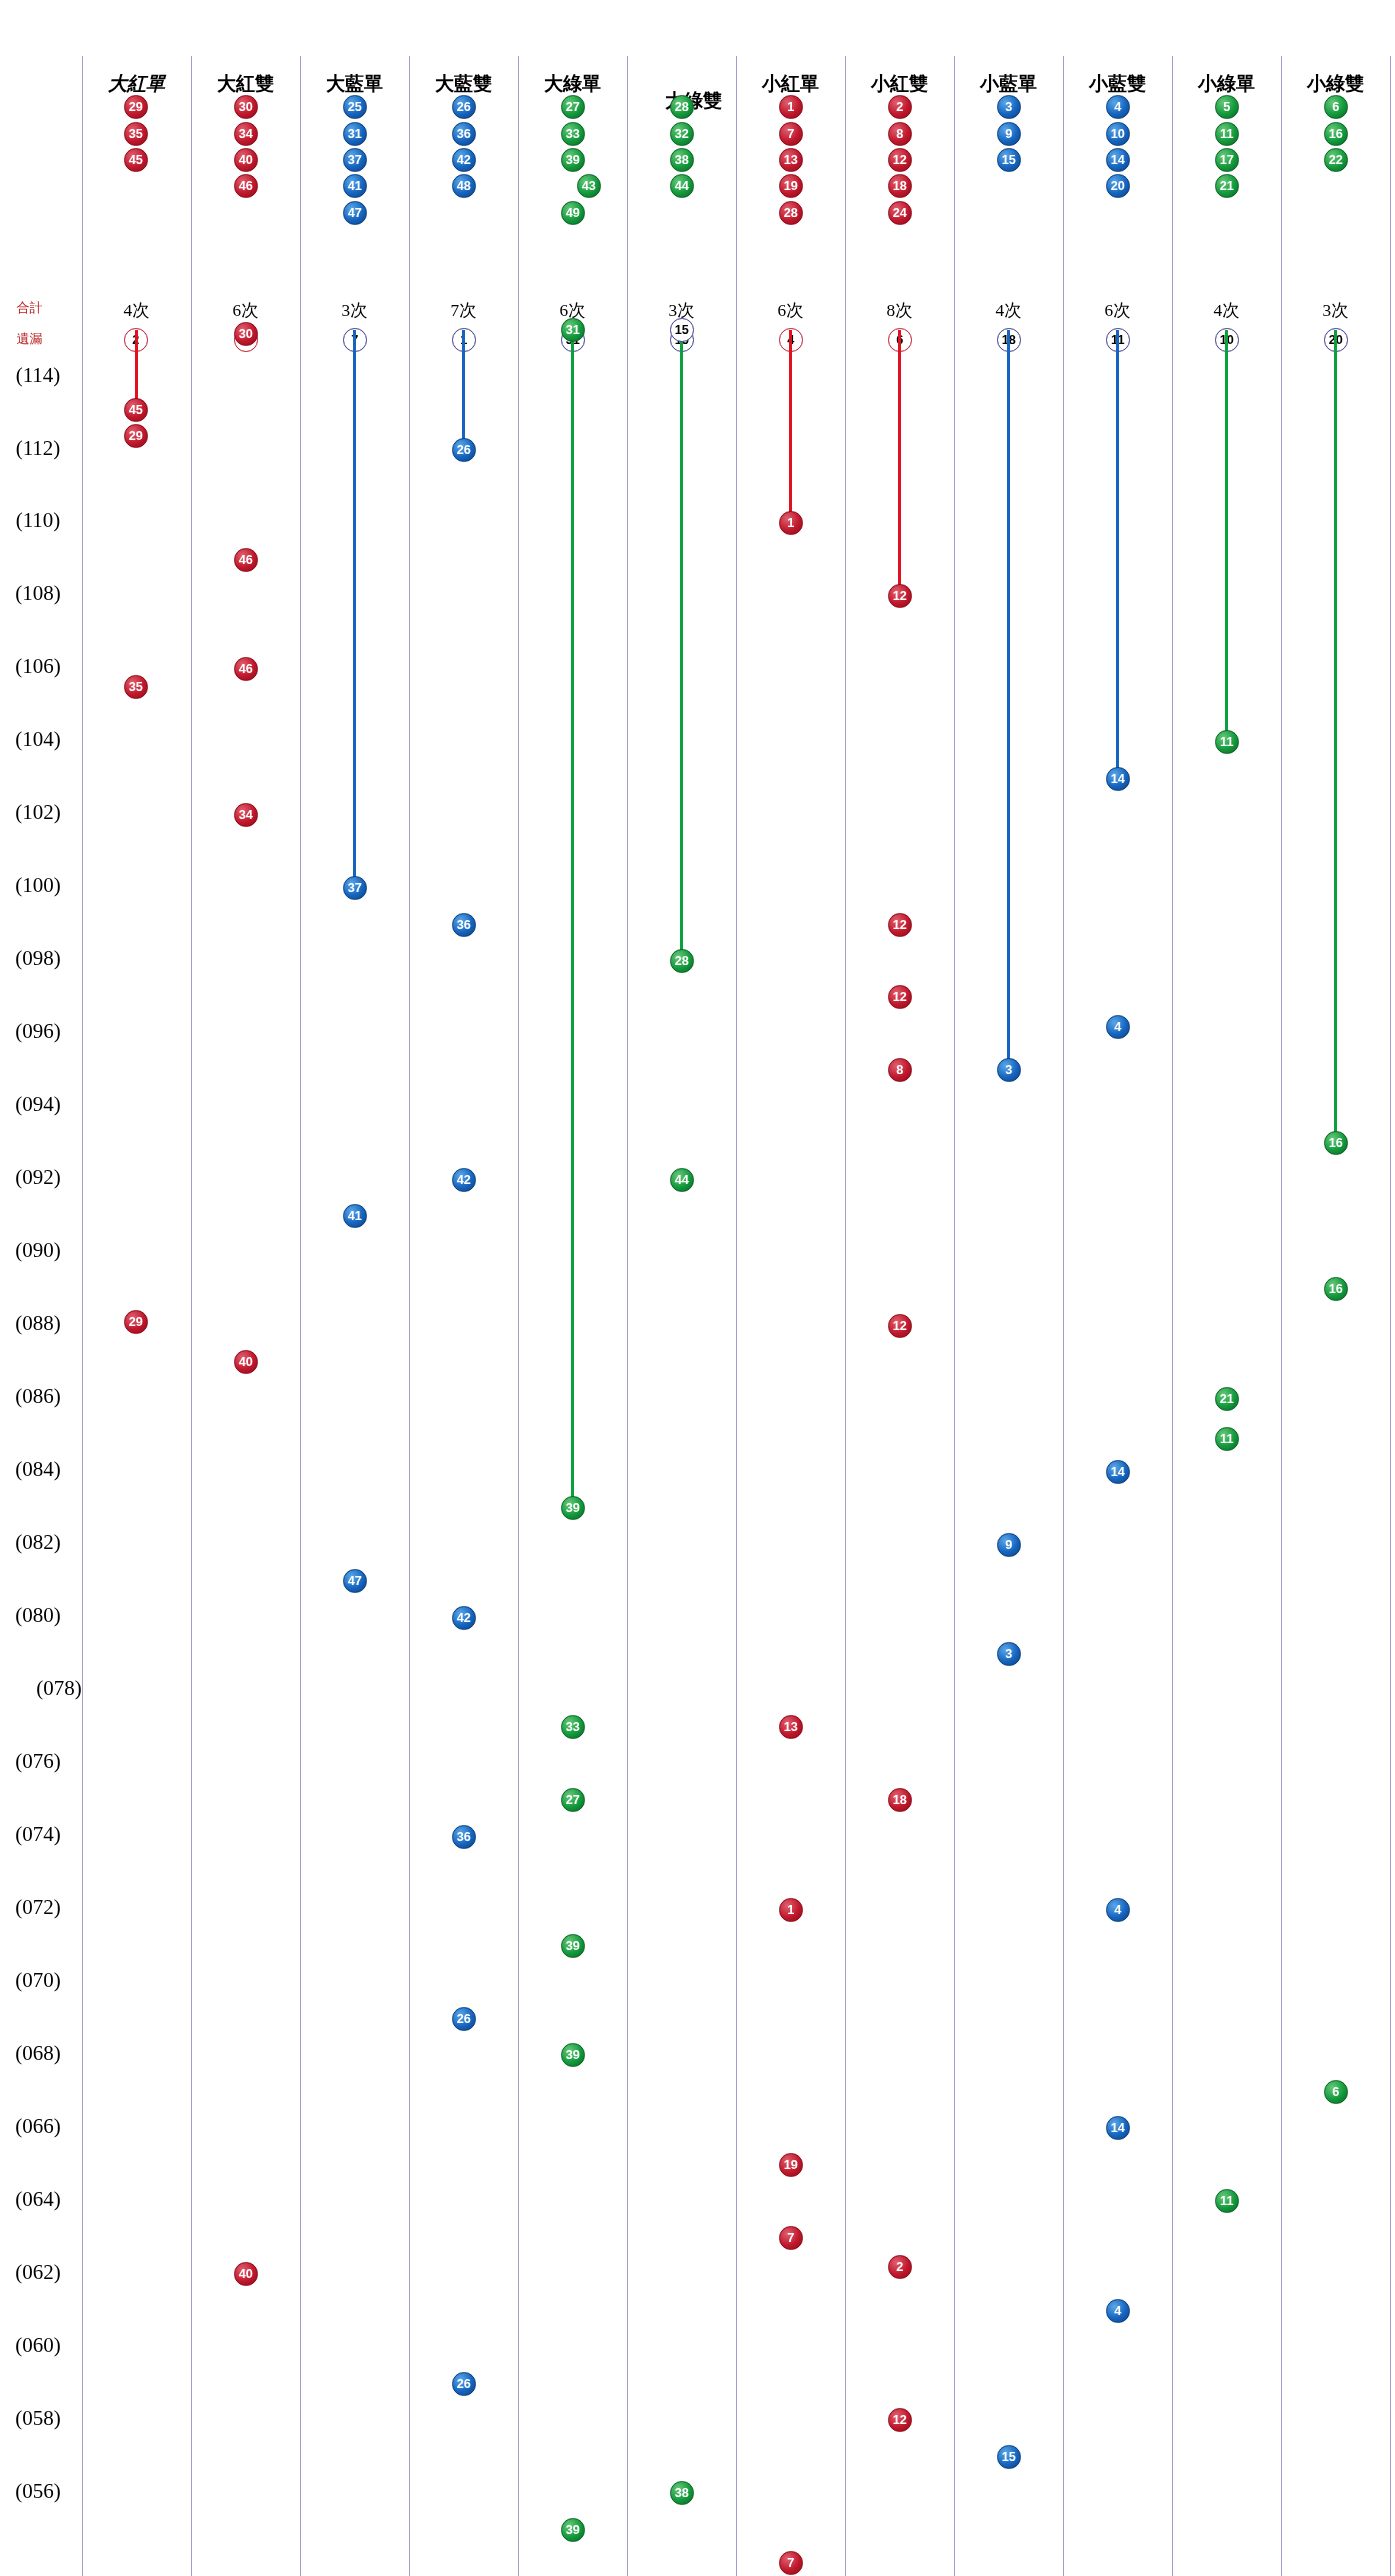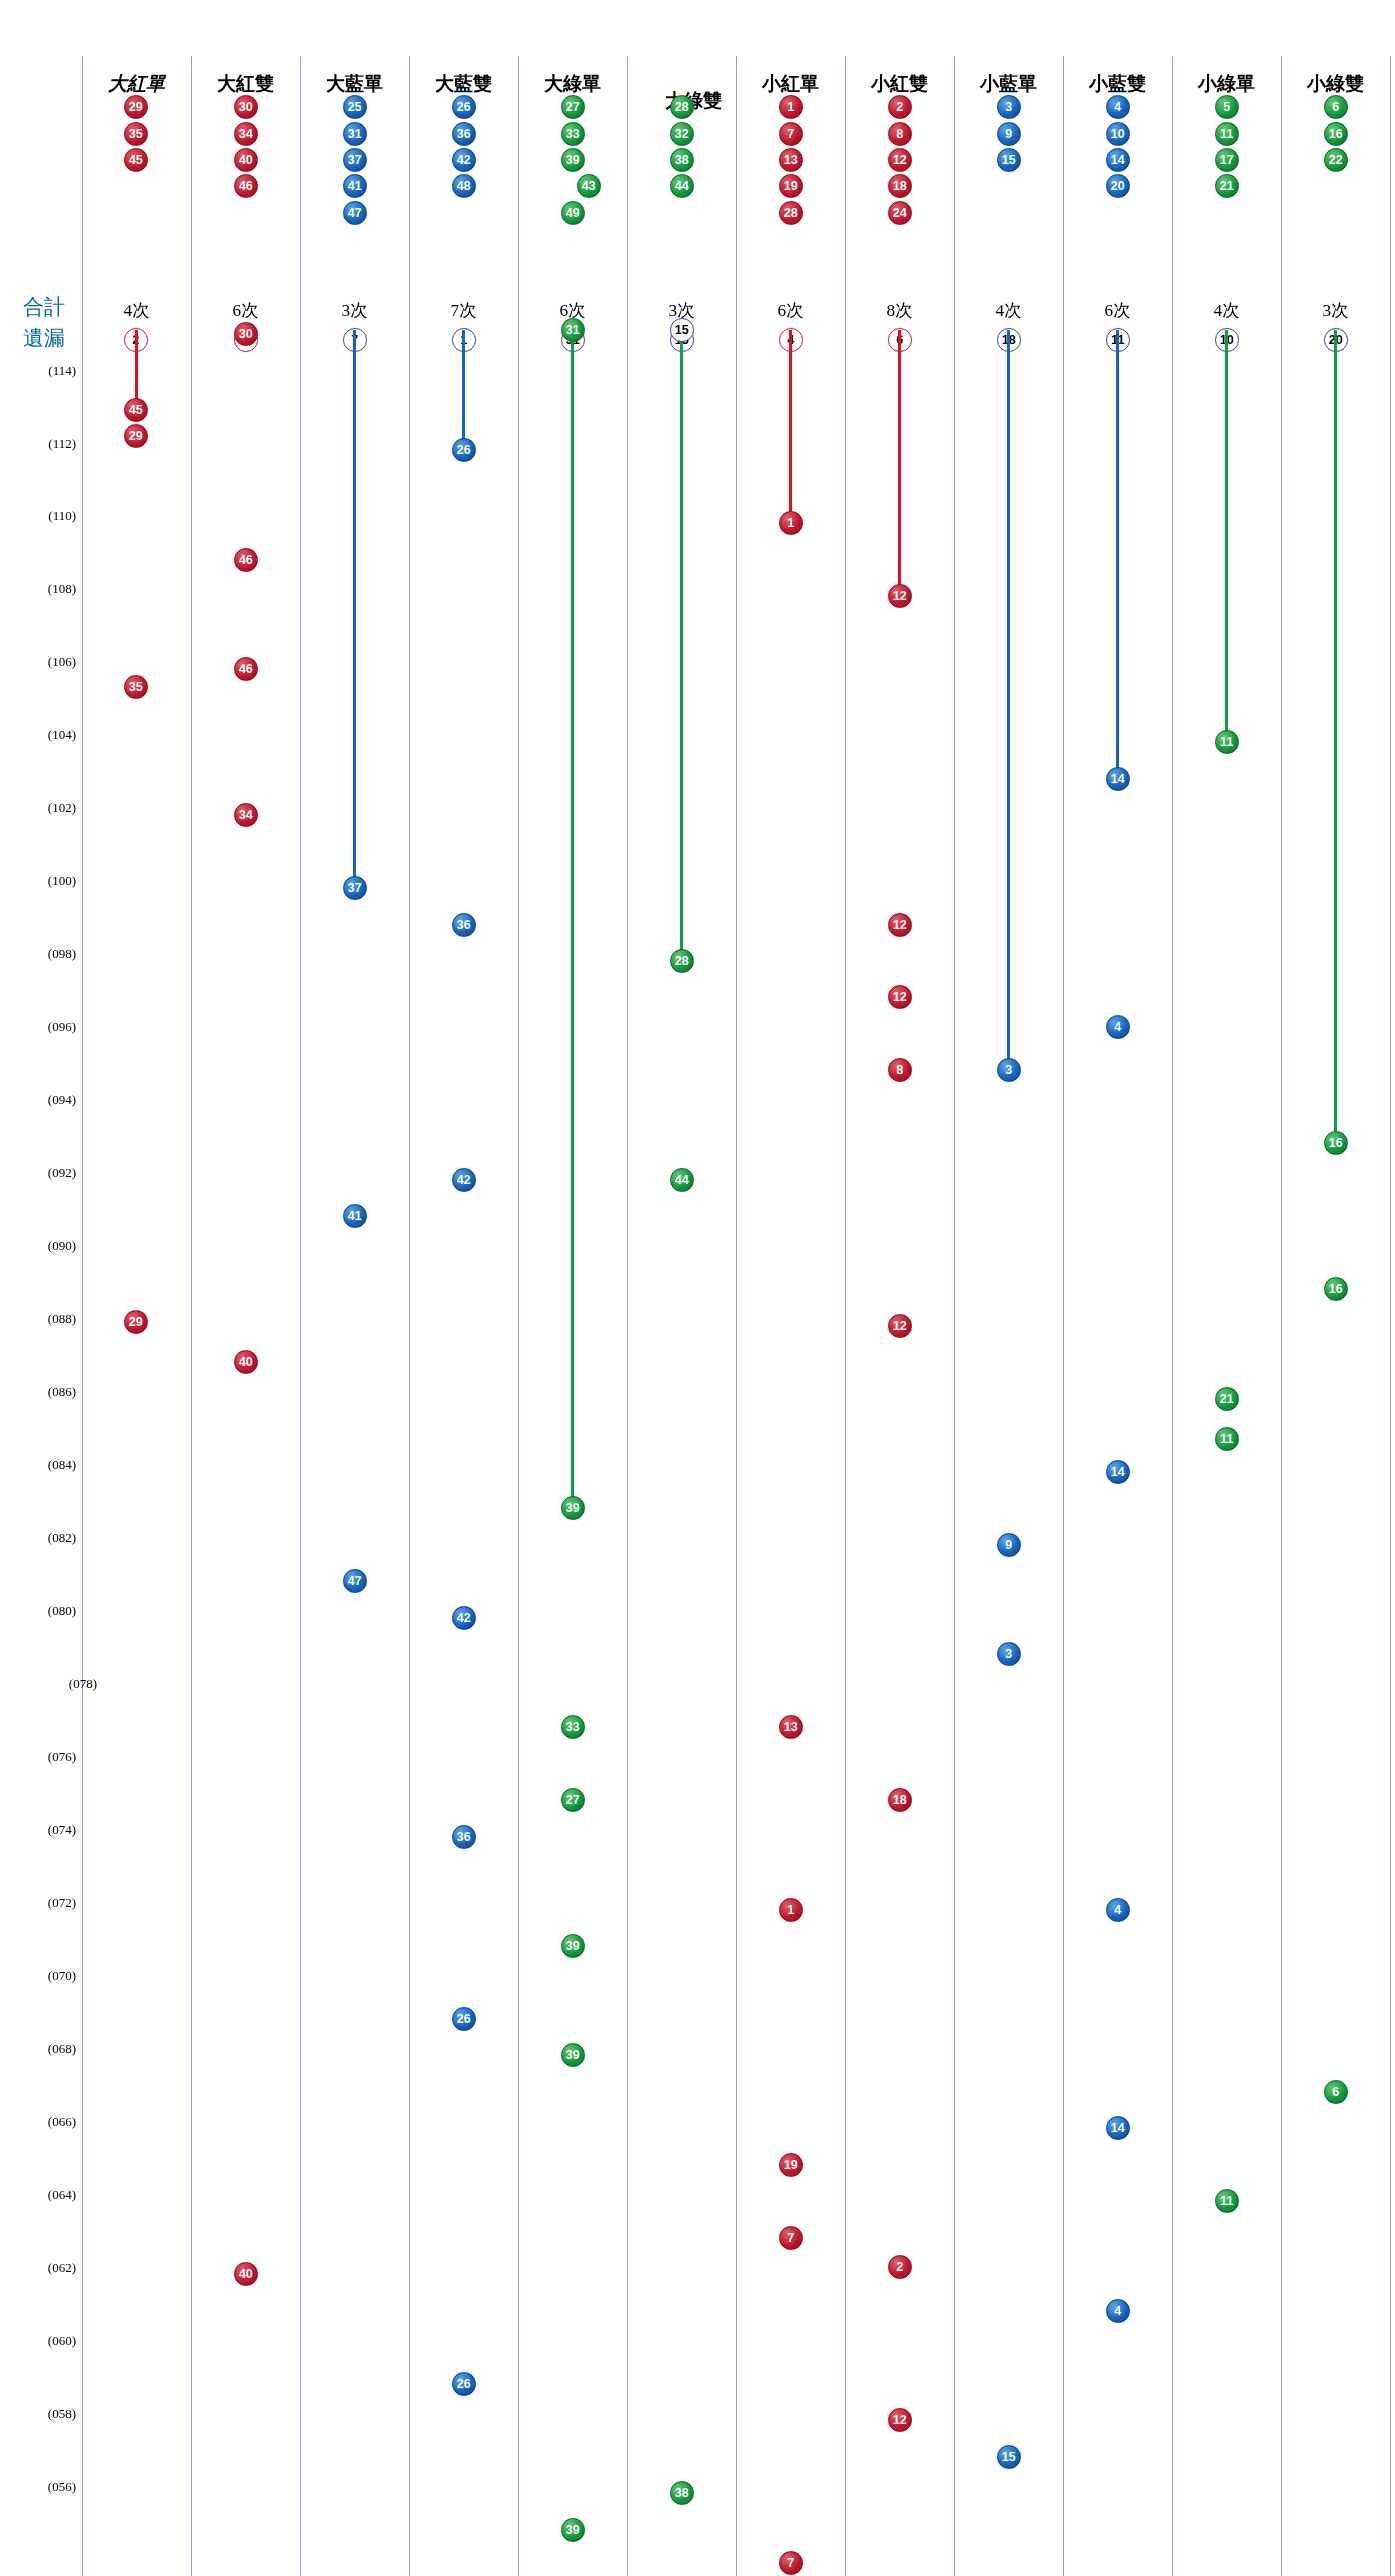--- a/index.html
+++ b/index.html
@@ -36,31 +36,31 @@
     color:#000;
   }
   .totlab{
     position:absolute;
     text-align:center;
     font-size:17.3px;
     font-family:"Liberation Serif", serif;
   }
   .rowlab{
     position:absolute;
-    text-align:right;
+    text-align:center;
+    font-size:21px;
+    font-family:"Liberation Serif", serif;
+    color:#000;
+  }
+  .sidelab{
+    position:absolute;
+    text-align:left;
     font-size:13px;
     font-family:"Liberation Serif", serif;
-    color:#000;
-  }
-  .sidelab{
-    position:absolute;
-    text-align:center;
-    font-size:21px;
-    font-family:"Liberation Serif", serif;
-    color:#0369a1;
+    color:#b91c1c;
     line-height:19px;
   }
 
   
   .ball{
     position:absolute;
     width:23.6px;height:23.6px;
     border-radius:50%;
     text-align:center;
     line-height:23.6px;

